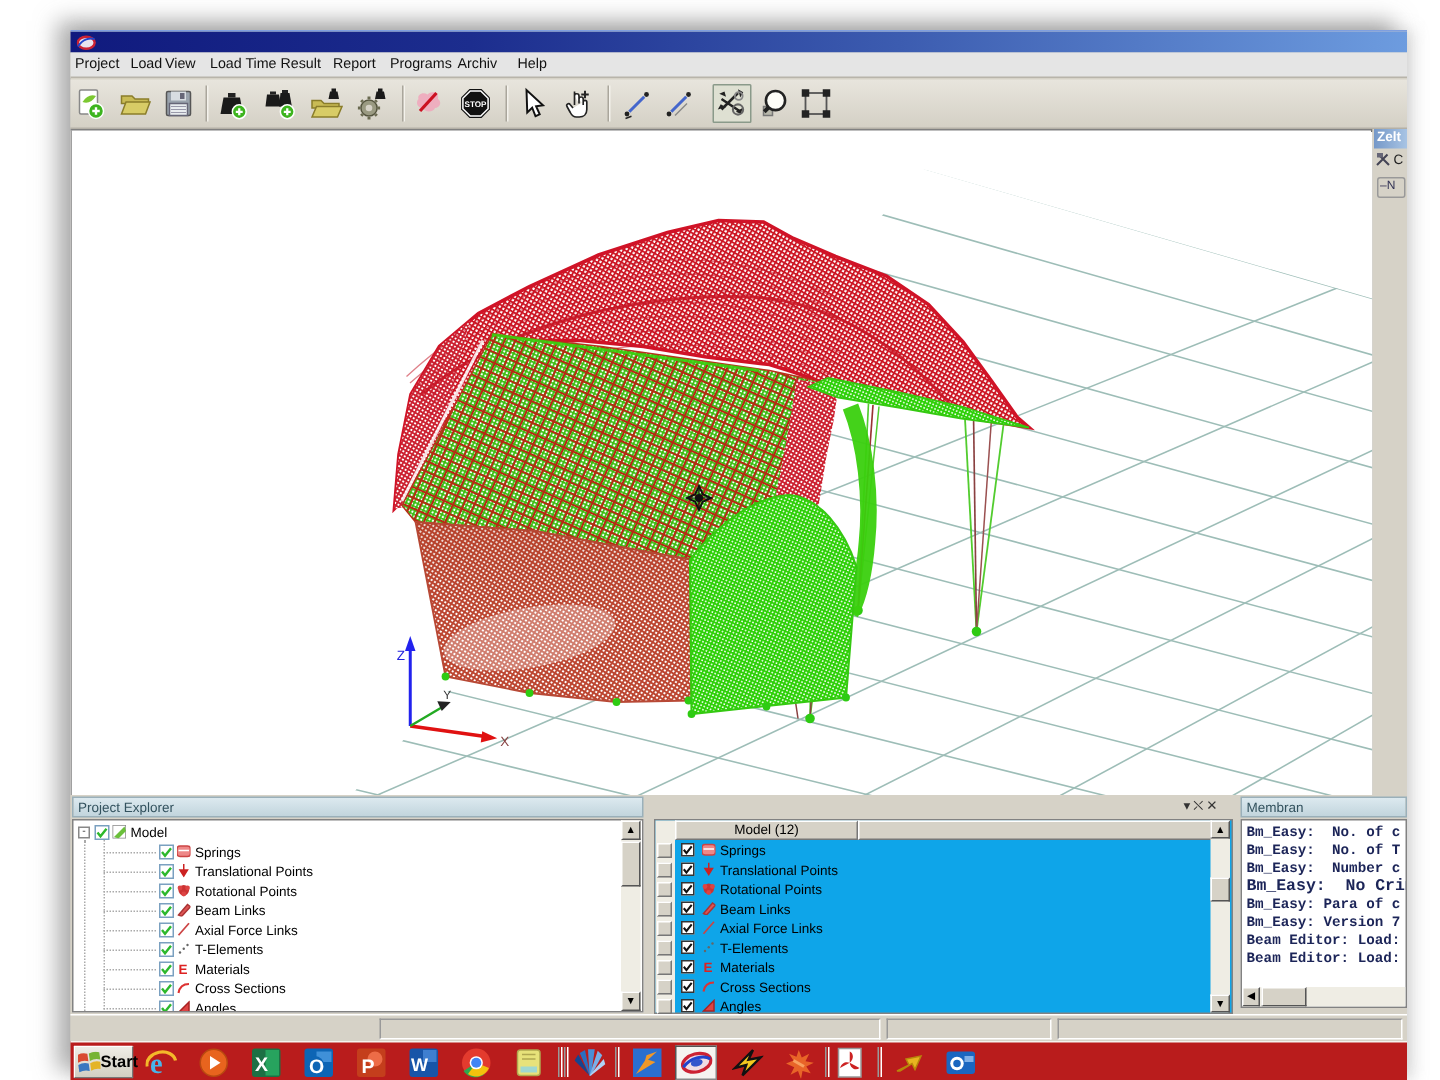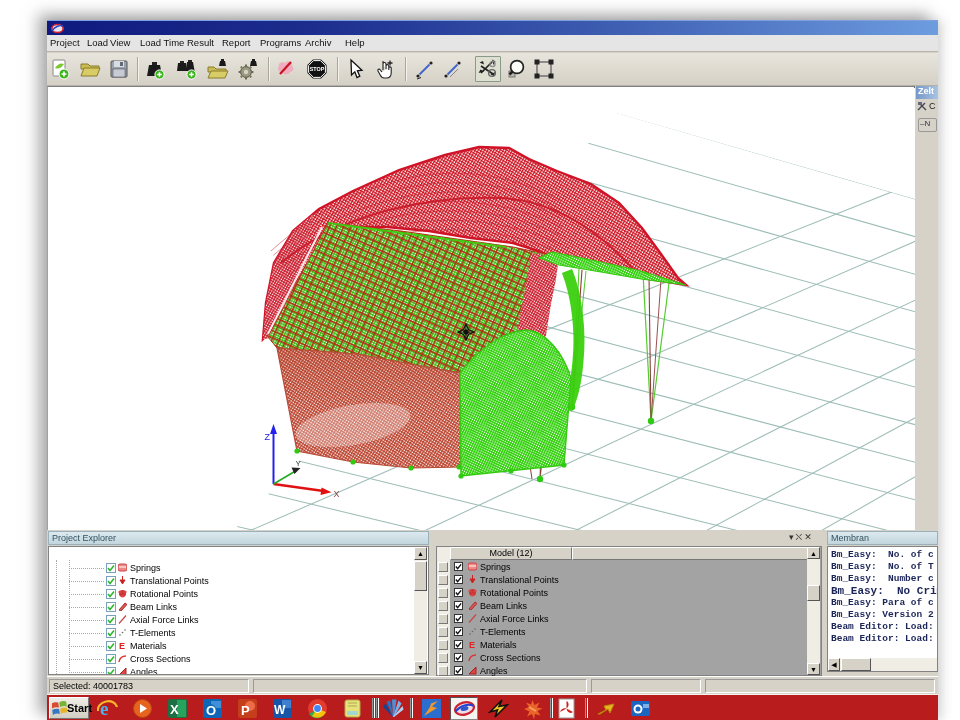--- a/index.html
+++ b/index.html
@@ -294,20 +294,35 @@
           <rect x="1" y="1" width="4" height="3" fill="#667"></rect>
         </svg>
       </div>
       <span class="abs" style="left:14px;top:15px;font-size:9px;color:#222">C</span>
 <div class="abs" style="left:3px;top:32px;width:19px;height:14px;border:1px solid #999;border-radius:2px;font-size:8px;color:#335;padding-left:1px">–N</div>
 </div>
     <div class="abs" style="left:0;top:510px;width:383px;height:146px;background:#d6d2c7">
 <div class="abs" style="left:1px;top:1px;width:381px;height:14px;background:linear-gradient(180deg,#dce9ef,#c2d5dd);border:1px solid #9ab0ba;font-size:9px;color:#33525e;padding:1px 0 0 3px">Project Explorer</div>
 <div class="abs" style="left:1px;top:16px;width:381px;height:129px;background:#fff;border:1px solid #828282">
 <div class="abs" style="left:2px;top:2px;width:360px;height:125px;overflow:hidden">
+          <div class="abs" style="left:0;top:0px;width:360px;height:13px;">
+            <div class="abs" style="left:1px;top:2px;width:8px;height:8px;border:1px solid #888;background:#fff;font-size:7px;line-height:6px;text-align:center;color:#333">-</div>
+            <div class="abs" style="left:12px;top:1px;width:10px;height:10px;border:1px solid #7aa0c0;background:#fff">
+              <svg width="8" height="8" viewBox="0 0 8 8">
+                <path d="M1,4l2,2.5L7,1.5" stroke="#2cb82c" stroke-width="1.6" fill="none"></path>
+              </svg>
+            </div>
+            <div class="abs" style="left:24px;top:1px;width:10px;height:10px">
+              <svg width="9" height="9" viewBox="0 0 9 9">
+                <rect x="0" y="0" width="9" height="9" fill="#fff" stroke="#888"></rect>
+                <path d="M1,8L8,1l1,3-5,5z" fill="#6abf3a"></path>
+              </svg>
+            </div>
+            <span class="abs" style="left:36px;top:1px;font-size:9px;color:#000;white-space:nowrap">Model</span>
+          </div>
           <div class="abs" style="left:0;top:13px;width:360px;height:13px;">
             <div class="abs" style="left:18px;top:6px;width:35px;height:1px;border-top:1px dotted #aaa"></div>
             <div class="abs" style="left:55px;top:1px;width:10px;height:10px;border:1px solid #7aa0c0;background:#fff">
               <svg width="8" height="8" viewBox="0 0 8 8">
                 <path d="M1,4l2,2.5L7,1.5" stroke="#2cb82c" stroke-width="1.6" fill="none"></path>
               </svg>
             </div>
             <div class="abs" style="left:67px;top:1px;width:10px;height:10px">
               <svg width="9" height="9" viewBox="0 0 9 9">
                 <rect x="0" y="1" width="9" height="7" rx="2" fill="#e88" stroke="#c44"></rect>
@@ -438,21 +453,21 @@
         </div>
 <div class="abs" style="right:1px;top:0;width:13px;height:127px;background:#efede4">
  <div class="abs" style="left:0;top:0;width:13px;height:13px;background:#d6d2c7;border:1px solid #fff;border-right-color:#555;border-bottom-color:#555;font-size:7px;text-align:center;color:#000;line-height:12px">▲</div>
  <div class="abs" style="left:0;bottom:0;width:13px;height:13px;background:#d6d2c7;border:1px solid #fff;border-right-color:#555;border-bottom-color:#555;font-size:7px;text-align:center;color:#000;line-height:12px">▼</div>
  <div class="abs" style="left:0;top:14px;width:13px;height:30px;background:#d6d2c7;border:1px solid #fff;border-right-color:#555;border-bottom-color:#555"></div>
 </div>
 </div>
     </div>
     <div class="abs" style="left:387px;top:510px;width:390px;height:146px;background:#d6d2c7">
       <div class="abs" style="left:355px;top:2px;font-size:9px;color:#333;letter-spacing:2px">▾⛌✕</div>
-      <div class="abs" style="left:2px;top:16px;width:386px;height:130px;background:#a3a3a3;border:1px solid #828282">
+      <div class="abs" style="left:2px;top:16px;width:386px;height:130px;background:#0ea5e9;border:1px solid #828282">
         <div class="abs" style="left:0;top:0;width:13px;height:128px;background:#efede4"></div>
         <div class="abs" style="left:1px;top:15px;width:10px;height:10px;background:#d6d2c7;border:1px solid #fff;border-right-color:#777;border-bottom-color:#777"></div>
         <div class="abs" style="left:1px;top:28px;width:10px;height:10px;background:#d6d2c7;border:1px solid #fff;border-right-color:#777;border-bottom-color:#777"></div>
         <div class="abs" style="left:1px;top:41px;width:10px;height:10px;background:#d6d2c7;border:1px solid #fff;border-right-color:#777;border-bottom-color:#777"></div>
         <div class="abs" style="left:1px;top:54px;width:10px;height:10px;background:#d6d2c7;border:1px solid #fff;border-right-color:#777;border-bottom-color:#777"></div>
         <div class="abs" style="left:1px;top:67px;width:10px;height:10px;background:#d6d2c7;border:1px solid #fff;border-right-color:#777;border-bottom-color:#777"></div>
         <div class="abs" style="left:1px;top:80px;width:10px;height:10px;background:#d6d2c7;border:1px solid #fff;border-right-color:#777;border-bottom-color:#777"></div>
         <div class="abs" style="left:1px;top:93px;width:10px;height:10px;background:#d6d2c7;border:1px solid #fff;border-right-color:#777;border-bottom-color:#777"></div>
         <div class="abs" style="left:1px;top:106px;width:10px;height:10px;background:#d6d2c7;border:1px solid #fff;border-right-color:#777;border-bottom-color:#777"></div>
         <div class="abs" style="left:1px;top:119px;width:10px;height:10px;background:#d6d2c7;border:1px solid #fff;border-right-color:#777;border-bottom-color:#777"></div>
@@ -571,31 +586,30 @@
       </div>
     </div>
     <div class="abs" style="left:779px;top:510px;width:112px;height:146px;background:#d6d2c7">
       <div class="abs" style="left:1px;top:1px;width:111px;height:14px;background:linear-gradient(180deg,#dce9ef,#c2d5dd);border:1px solid #9ab0ba;font-size:9px;color:#33525e;padding:1px 0 0 3px">Membran</div>
       <div class="abs" style="left:1px;top:16px;width:111px;height:126px;background:#fff;border:1px solid #828282;overflow:hidden">
         <div class="abs" style="left:3px;top:2px;font-family:'Liberation Mono',monospace;font-size:9.5px;font-weight:bold;color:#1c2558;white-space:pre">Bm_Easy:  No. of c</div>
         <div class="abs" style="left:3px;top:14px;font-family:'Liberation Mono',monospace;font-size:9.5px;font-weight:bold;color:#1c2558;white-space:pre">Bm_Easy:  No. of T</div>
         <div class="abs" style="left:3px;top:26px;font-family:'Liberation Mono',monospace;font-size:9.5px;font-weight:bold;color:#1c2558;white-space:pre">Bm_Easy:  Number c</div>
         <div class="abs" style="left:3px;top:38px;font-family:'Liberation Mono',monospace;font-size:11px;font-weight:bold;color:#1c2558;white-space:pre">Bm_Easy:  No Crimp</div>
         <div class="abs" style="left:3px;top:50px;font-family:'Liberation Mono',monospace;font-size:9.5px;font-weight:bold;color:#1c2558;white-space:pre">Bm_Easy: Para of c</div>
-        <div class="abs" style="left:3px;top:62px;font-family:'Liberation Mono',monospace;font-size:9.5px;font-weight:bold;color:#1c2558;white-space:pre">Bm_Easy: Version 2</div>
+        <div class="abs" style="left:3px;top:62px;font-family:'Liberation Mono',monospace;font-size:9.5px;font-weight:bold;color:#1c2558;white-space:pre">Bm_Easy: Version 7</div>
         <div class="abs" style="left:3px;top:74px;font-family:'Liberation Mono',monospace;font-size:9.5px;font-weight:bold;color:#1c2558;white-space:pre">Beam Editor: Load:</div>
         <div class="abs" style="left:3px;top:86px;font-family:'Liberation Mono',monospace;font-size:9.5px;font-weight:bold;color:#1c2558;white-space:pre">Beam Editor: Load:</div>
         <div class="abs" style="left:0;bottom:0;width:109px;height:13px;background:#efede4">
 <div class="abs" style="left:0;top:0;width:12px;height:13px;background:#d6d2c7;border:1px solid #fff;border-right-color:#555;border-bottom-color:#555;font-size:7px;text-align:center;line-height:12px">◀</div>
 <div class="abs" style="left:13px;top:0;width:30px;height:13px;background:#d6d2c7;border:1px solid #fff;border-right-color:#555;border-bottom-color:#555"></div>
 </div>
       </div>
     </div>
     <div class="abs" style="left:0;top:656px;width:891px;height:18px;background:#d6d2c7;border-top:1px solid #fff">
-<div class="abs" style="left:2px;top:2px;width:200px;height:14px;border:1px solid #999;border-bottom-color:#fff;border-right-color:#fff;font-size:9px;color:#000;padding:1px 0 0 3px">Selected: 40001783</div>
 <div class="abs" style="left:206px;top:2px;width:334px;height:14px;border:1px solid #999;border-bottom-color:#fff;border-right-color:#fff"></div>
 <div class="abs" style="left:544px;top:2px;width:110px;height:14px;border:1px solid #999;border-bottom-color:#fff;border-right-color:#fff"></div>
 <div class="abs" style="left:658px;top:2px;width:230px;height:14px;border:1px solid #999;border-bottom-color:#fff;border-right-color:#fff"></div>
 </div>
     <div class="abs" style="left:0;top:674px;width:891px;height:30px;background:#b91c1c;border-top:1px solid #f5f3ee">
       <div class="abs" style="left:2px;top:2px;width:40px;height:22px;background:linear-gradient(180deg,#efede6,#d2cec2);border:1px solid #fff;border-right-color:#777;border-bottom-color:#777;border-radius:1px">
 <svg class="abs" style="left:2px;top:3px" width="15" height="15" viewBox="0 0 15 15">
           <g transform="rotate(-8 7 7)">
             <path d="M0,1.5 Q3.5,0 7,1.5 L7,6.5 Q3.5,5 0,6.5 Z" fill="#d94a31"></path>
             <path d="M8,1.5 Q11.5,0 15,1.5 L15,6.5 Q11.5,5 8,6.5 Z" fill="#77b433"></path>

